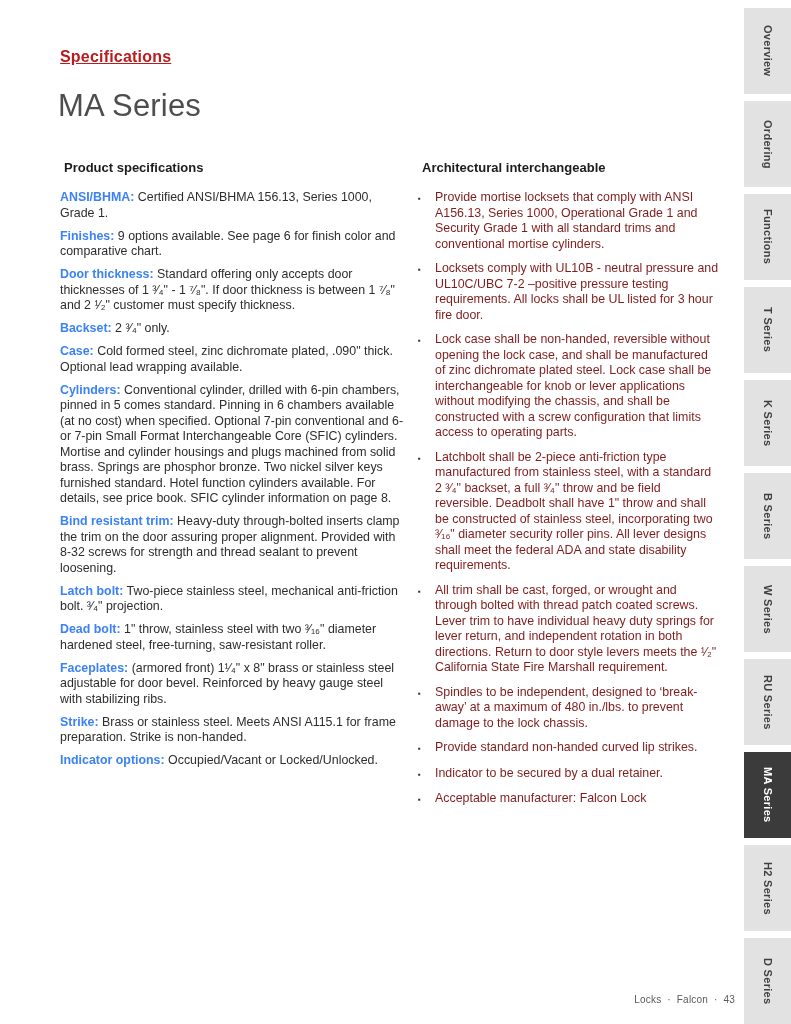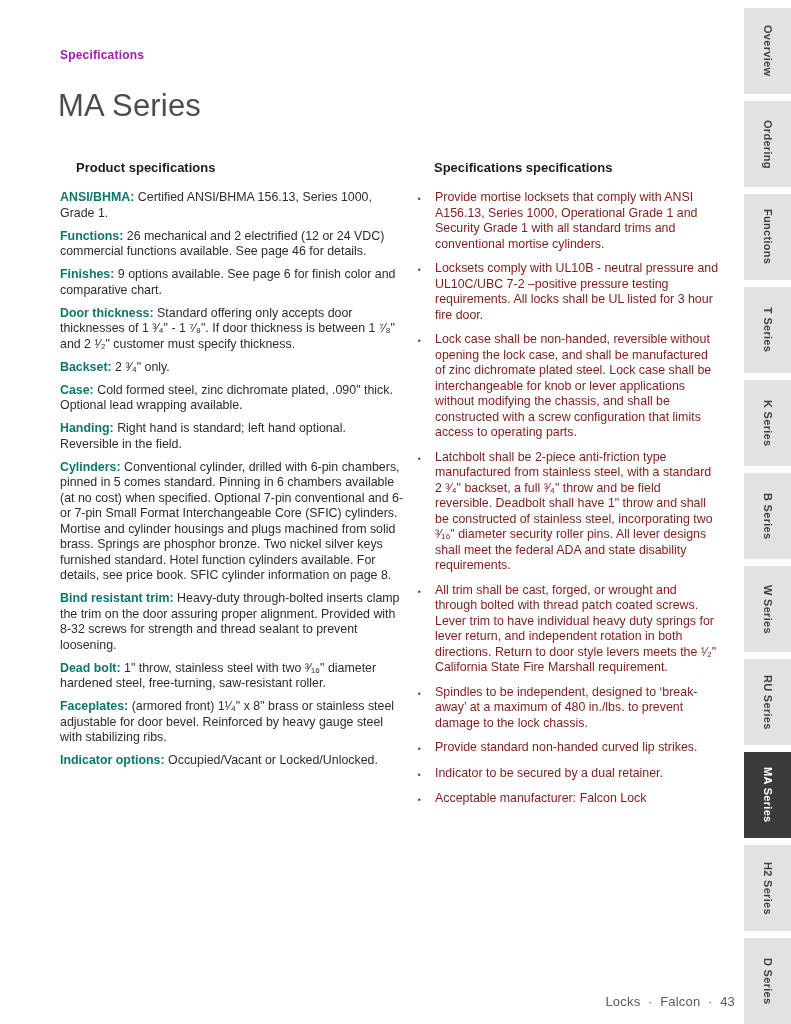--- a/index.html
+++ b/index.html
@@ -4,45 +4,45 @@
 <style>
   html,body{margin:0;padding:0;}
   body{
     width:791px;height:1024px;position:relative;overflow:hidden;
     background:#ffffff;color:var(--text,#2d2d2d);
     font-family:"Liberation Sans", sans-serif;
     -webkit-font-smoothing:antialiased;
   }
   .eyebrow{
     position:absolute;left:60px;top:48px;
-    font-size:12px;font-weight:bold;color:#a21caf;letter-spacing:.2px;
+    font-size:16px;font-weight:bold;color:#b91c1c;letter-spacing:.2px;text-decoration:underline;
   }
   .title{
     position:absolute;left:58px;top:88px;margin:0;
     font-size:31px;font-weight:400;color:#4d4d4d;letter-spacing:.2px;
   }
   .col{position:absolute;top:160px;}
   .col-left{left:60px;width:344px;}
   .col-right{left:418px;width:302px;}
   .col-heading{
-    margin:0 0 15px 16px;font-size:13px;font-weight:bold;color:#1c1c1c;
+    margin:0 0 15px 4px;font-size:13px;font-weight:bold;color:#1c1c1c;
   }
   .spec{
     margin:0 0 7.5px 0;font-size:12.4px;line-height:15.5px;color:#2d2d2d;
   }
-  .spec-label{font-weight:bold;color:#0f766e;}
+  .spec-label{font-weight:bold;color:#3b82f6;}
   .brow{display:flex;margin:0 0 9px 0;}
   .bdot{
     flex:0 0 17px;font-size:8px;line-height:15.5px;color:#2d2d2d;
     padding-top:1px;
   }
   .btxt{flex:1;font-size:12.4px;line-height:15.5px;color:#7f1d1d;}
   .footer{
     position:absolute;top:994px;right:56px;
-    font-size:13px;color:#58595b;letter-spacing:.2px;
+    font-size:10px;color:#58595b;letter-spacing:.2px;
   }
   .sidebar{position:absolute;top:0;right:0;width:47px;height:1024px;}
   .tab{
     position:absolute;right:0;width:47px;height:86px;
     background:var(--tab-bg,#e2e2e2);cursor:pointer;
     display:flex;align-items:center;justify-content:center;
   }
   .tab-label{
     writing-mode:vertical-rl;
     font-size:11px;font-weight:bold;color:var(--tab-text,#3f3f3f);
@@ -54,36 +54,36 @@
 </head>
 <body style="--text: #2d2d2d; --tab-bg: #e2e2e2; --tab-text: #3f3f3f; --tab-active-bg: #3b3b3b; --tab-active-text: #ffffff; --footer-text: #58595b;">
 
 <div class="eyebrow">Specifications</div>
 <h1 class="title">MA Series</h1>
 
 <div class="col col-left">
   <h2 class="col-heading">Product specifications</h2>
   <div id="product-list">
       <p class="spec"><b class="spec-label">ANSI/BHMA:</b><span class="spec-text"> Certified ANSI/BHMA 156.13, Series 1000, Grade 1.</span></p>
-      <p class="spec"><b class="spec-label">Functions:</b><span class="spec-text"> 26 mechanical and 2 electrified (12 or 24 VDC) commercial functions available. See page 46 for details.</span></p>
       <p class="spec"><b class="spec-label">Finishes:</b><span class="spec-text"> 9 options available. See page 6 for finish color and comparative chart.</span></p>
       <p class="spec"><b class="spec-label">Door thickness:</b><span class="spec-text"> Standard offering only accepts door thicknesses of 1 ³⁄₄" - 1 ⁷⁄₈". If door thickness is between 1 ⁷⁄₈" and 2 ¹⁄₂" customer must specify thickness.</span></p>
       <p class="spec"><b class="spec-label">Backset:</b><span class="spec-text"> 2 ³⁄₄" only.</span></p>
       <p class="spec"><b class="spec-label">Case:</b><span class="spec-text"> Cold formed steel, zinc dichromate plated, .090" thick. Optional lead wrapping available.</span></p>
-      <p class="spec"><b class="spec-label">Handing:</b><span class="spec-text"> Right hand is standard; left hand optional. Reversible in the field.</span></p>
       <p class="spec"><b class="spec-label">Cylinders:</b><span class="spec-text"> Conventional cylinder, drilled with 6-pin chambers, pinned in 5 comes standard. Pinning in 6 chambers available (at no cost) when specified. Optional 7-pin conventional and 6- or 7-pin Small Format Interchangeable Core (SFIC) cylinders. Mortise and cylinder housings and plugs machined from solid brass. Springs are phosphor bronze. Two nickel silver keys furnished standard. Hotel function cylinders available. For details, see price book. SFIC cylinder information on page 8.</span></p>
       <p class="spec"><b class="spec-label">Bind resistant trim:</b><span class="spec-text"> Heavy-duty through-bolted inserts clamp the trim on the door assuring proper alignment. Provided with 8-32 screws for strength and thread sealant to prevent loosening.</span></p>
+      <p class="spec"><b class="spec-label">Latch bolt:</b><span class="spec-text"> Two-piece stainless steel, mechanical anti-friction bolt. ³⁄₄" projection.</span></p>
       <p class="spec"><b class="spec-label">Dead bolt:</b><span class="spec-text"> 1" throw, stainless steel with two ³⁄₁₆" diameter hardened steel, free-turning, saw-resistant roller.</span></p>
       <p class="spec"><b class="spec-label">Faceplates:</b><span class="spec-text"> (armored front) 1¹⁄₄" x 8" brass or stainless steel adjustable for door bevel. Reinforced by heavy gauge steel with stabilizing ribs.</span></p>
+      <p class="spec"><b class="spec-label">Strike:</b><span class="spec-text"> Brass or stainless steel. Meets ANSI A115.1 for frame preparation. Strike is non-handed.</span></p>
       <p class="spec"><b class="spec-label">Indicator options:</b><span class="spec-text"> Occupied/Vacant or Locked/Unlocked.</span></p>
     </div>
 </div>
 
 <div class="col col-right">
-  <h2 class="col-heading">Specifications specifications</h2>
+  <h2 class="col-heading">Architectural interchangeable</h2>
   <div id="bullet-list">
       <div class="brow">
         <span class="bdot">▪</span>
         <span class="btxt">Provide mortise locksets that comply with ANSI A156.13, Series 1000, Operational Grade 1 and Security Grade 1 with all standard trims and conventional mortise cylinders.</span>
       </div>
       <div class="brow">
         <span class="bdot">▪</span>
         <span class="btxt">Locksets comply with UL10B - neutral pressure and UL10C/UBC 7-2 –positive pressure testing requirements. All locks shall be UL listed for 3 hour fire door.</span>
       </div>
       <div class="brow">

